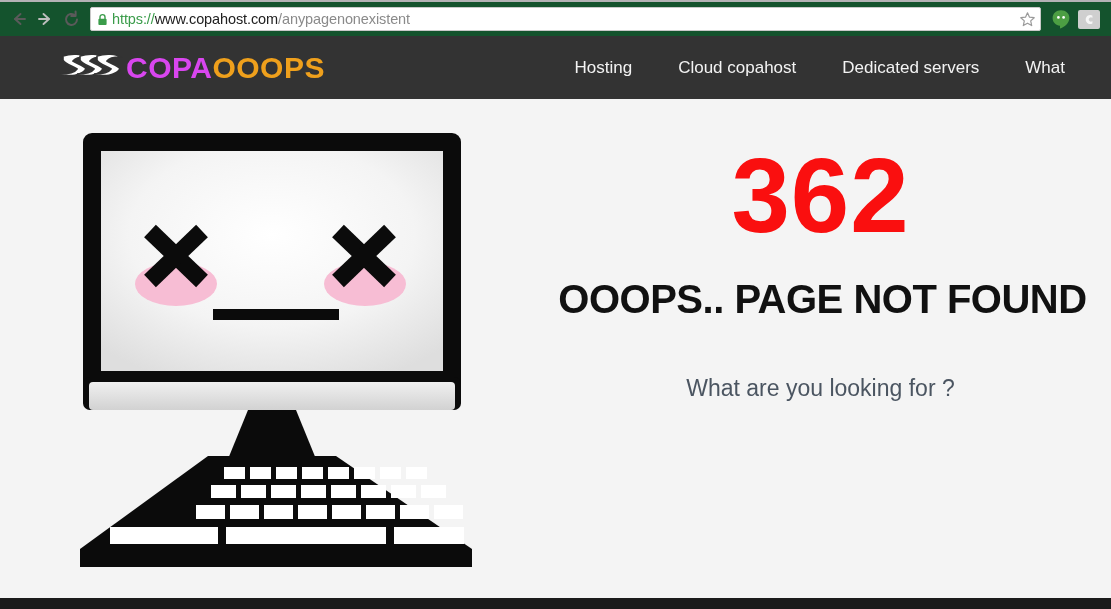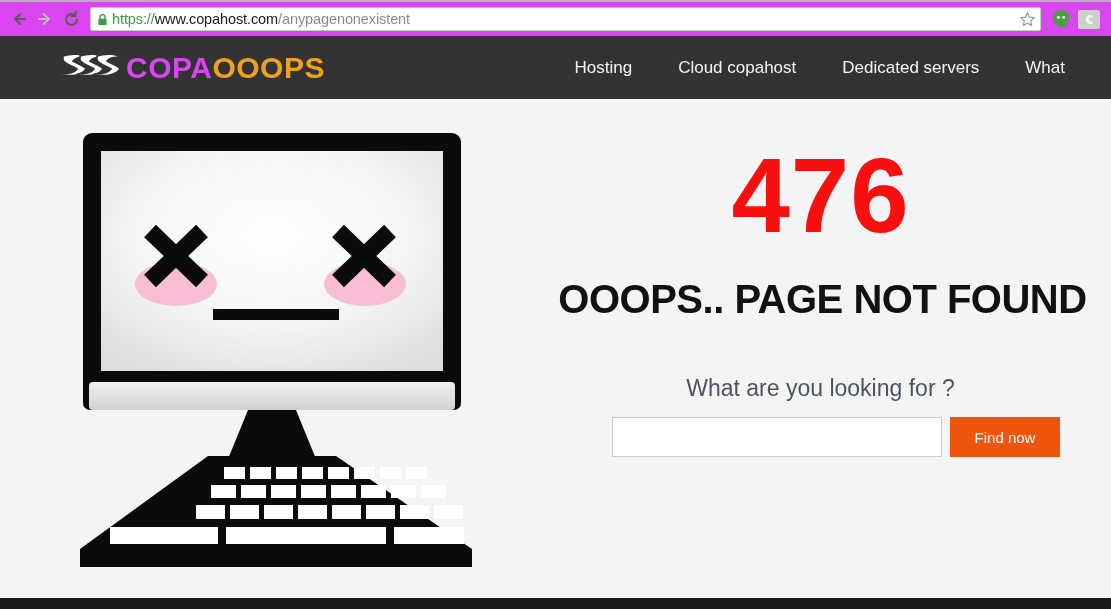--- a/index.html
+++ b/index.html
@@ -14,21 +14,21 @@
     font-family: "Liberation Sans", sans-serif;
     -webkit-font-smoothing: antialiased;
   }
 
   
   .browser-chrome {
     position: absolute;
     top: 0; left: 0;
     width: 1111px;
     height: 36px;
-    background: #d946ef;
+    background: #14532d;
     border-top: 2px solid #b4b2b5;
     box-sizing: border-box;
   }
   .chrome-row {
     display: flex;
     align-items: center;
     height: 34px;
     padding: 0 8px 0 6px;
     box-sizing: border-box;
   }
@@ -404,25 +404,21 @@
 
       <g fill="#ffffff">
         <rect x="30" y="398" width="108" height="17"></rect>
         <rect x="146" y="398" width="160" height="17"></rect>
         <rect x="314" y="398" width="70" height="17"></rect>
       </g>
     </svg>
   </div>
 
   <div class="right-col">
-    <div class="code-404">476</div>
+    <div class="code-404">362</div>
     <div class="oops-text">OOOPS.. PAGE NOT FOUND</div>
     <div class="looking-text">What are you looking for ?</div>
 
-    <div class="search-row">
-      <input class="search-input" type="text" placeholder="" style="">
-      <button class="search-btn">Find now</button>
-    </div>
   </div>
 
 </div>
 
 <div class="site-footer"></div>
 
 </body></html>

